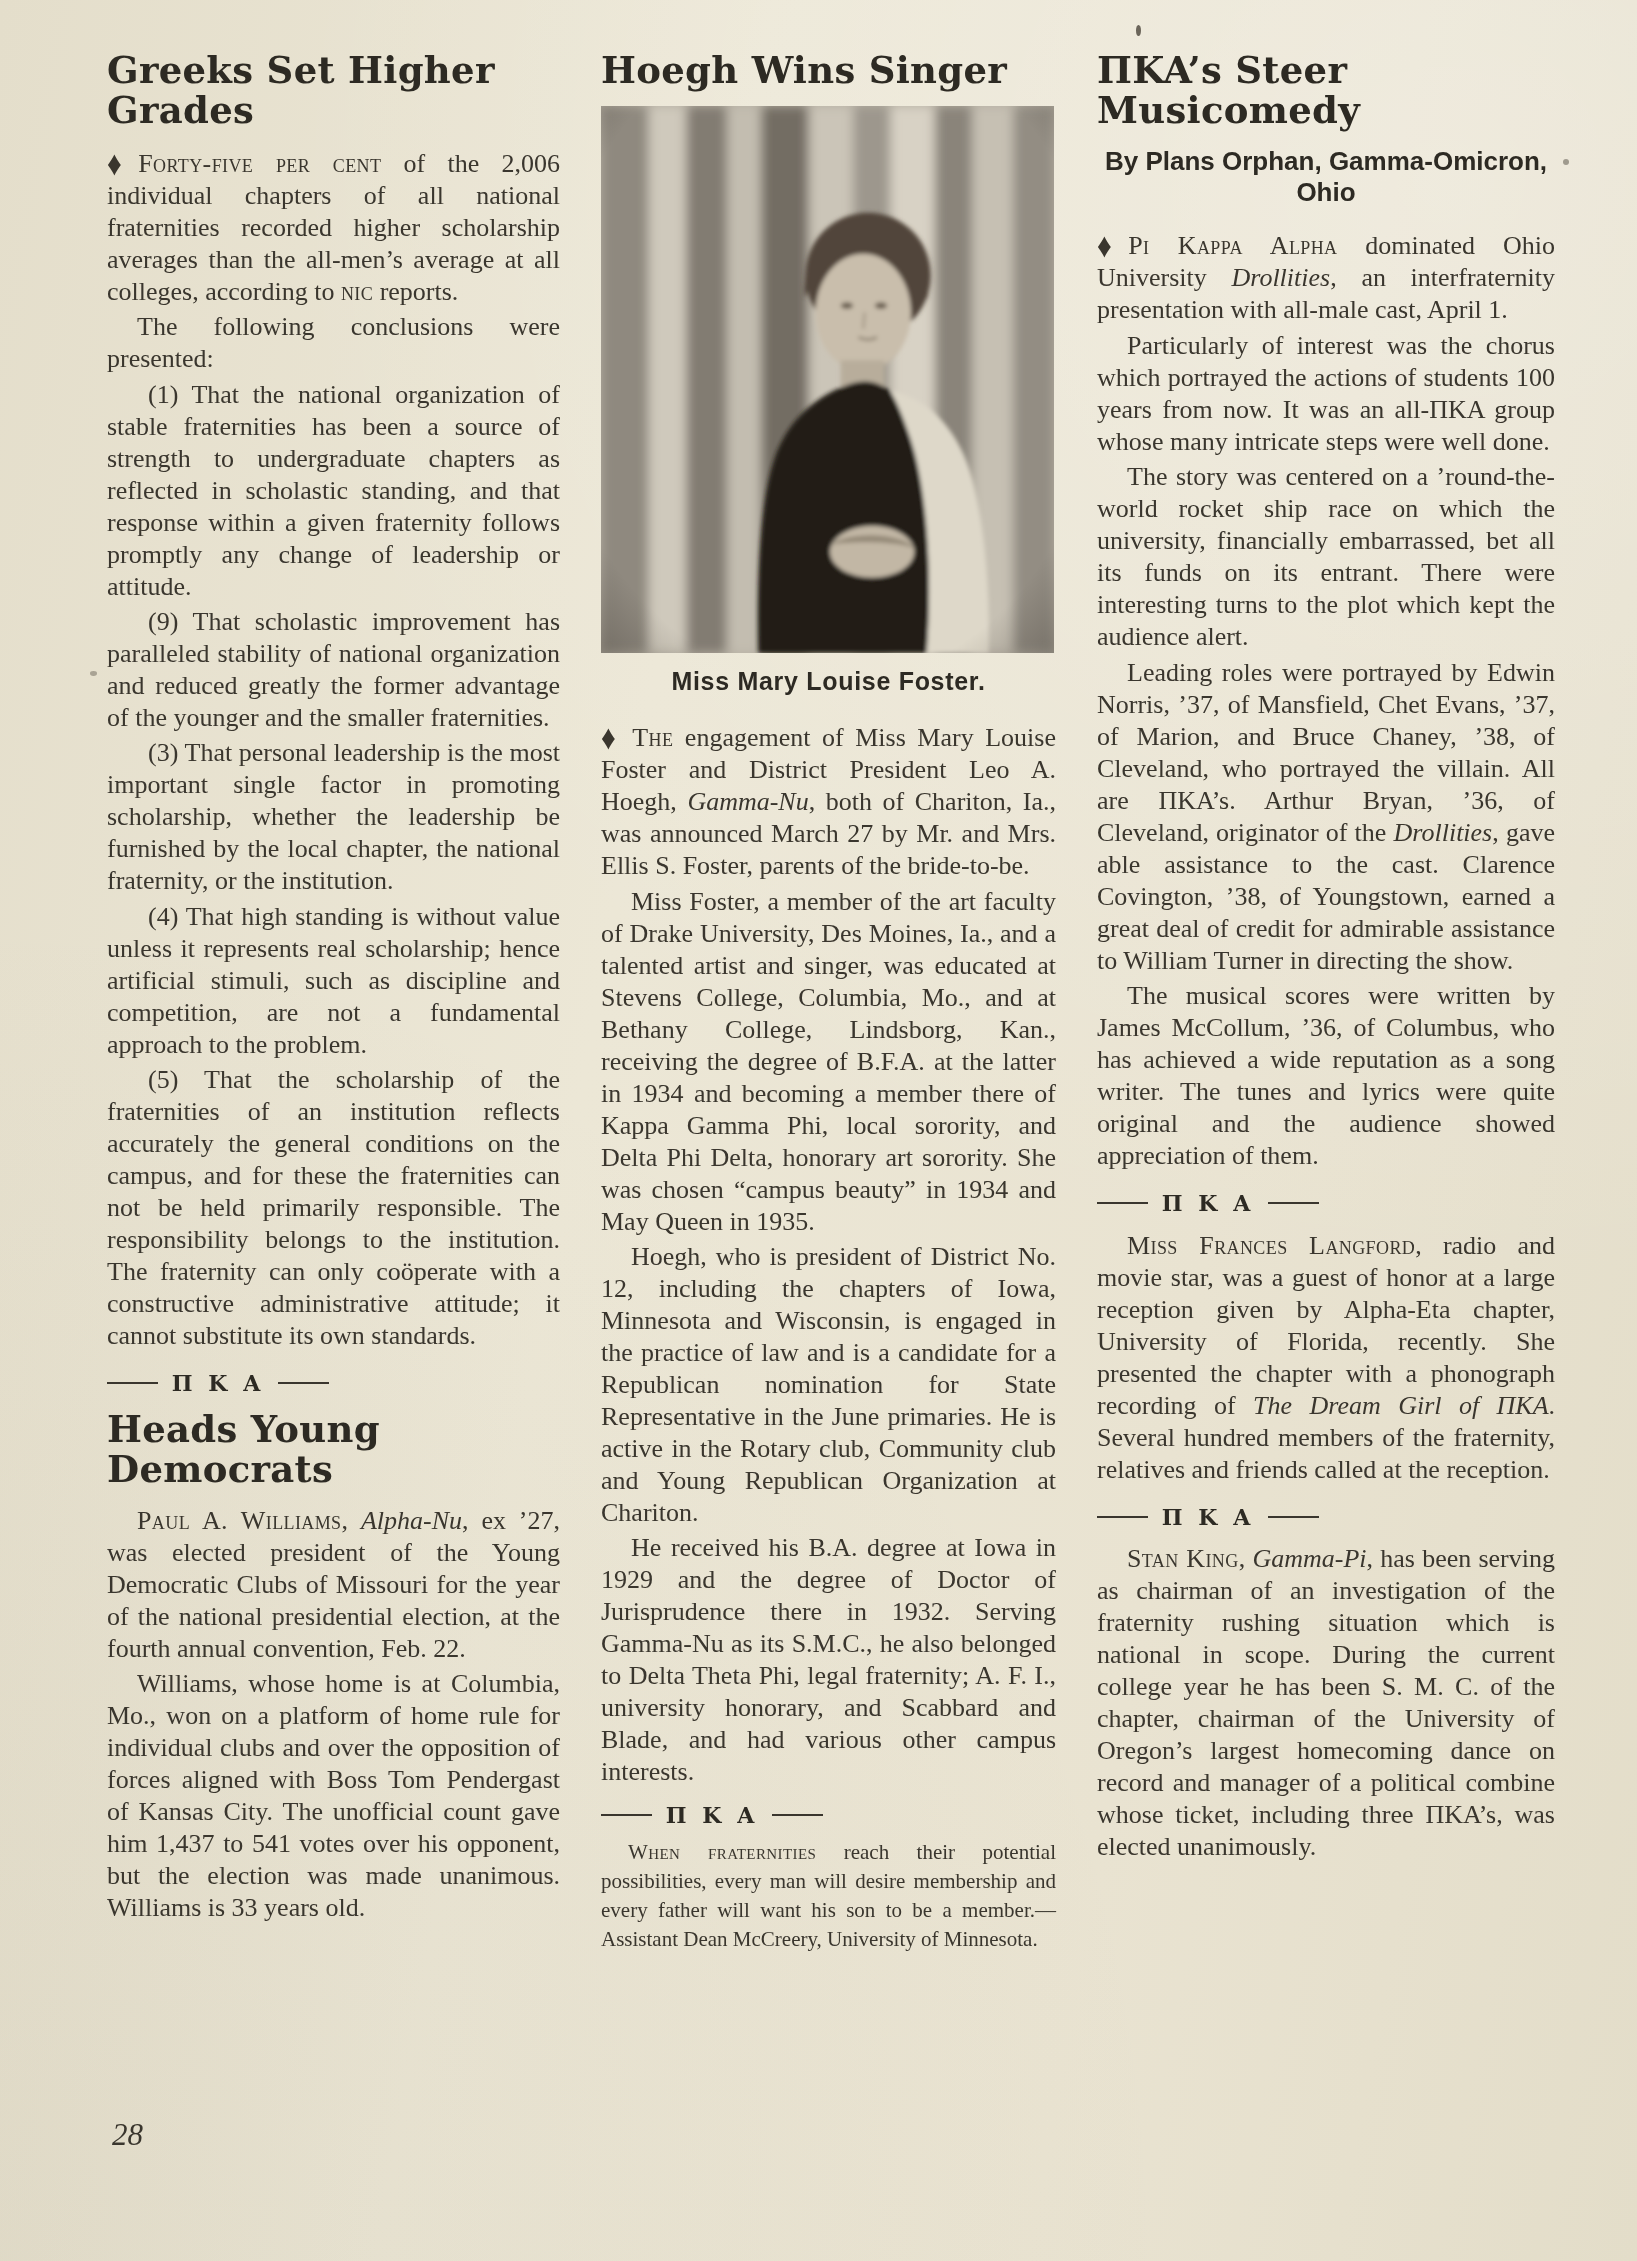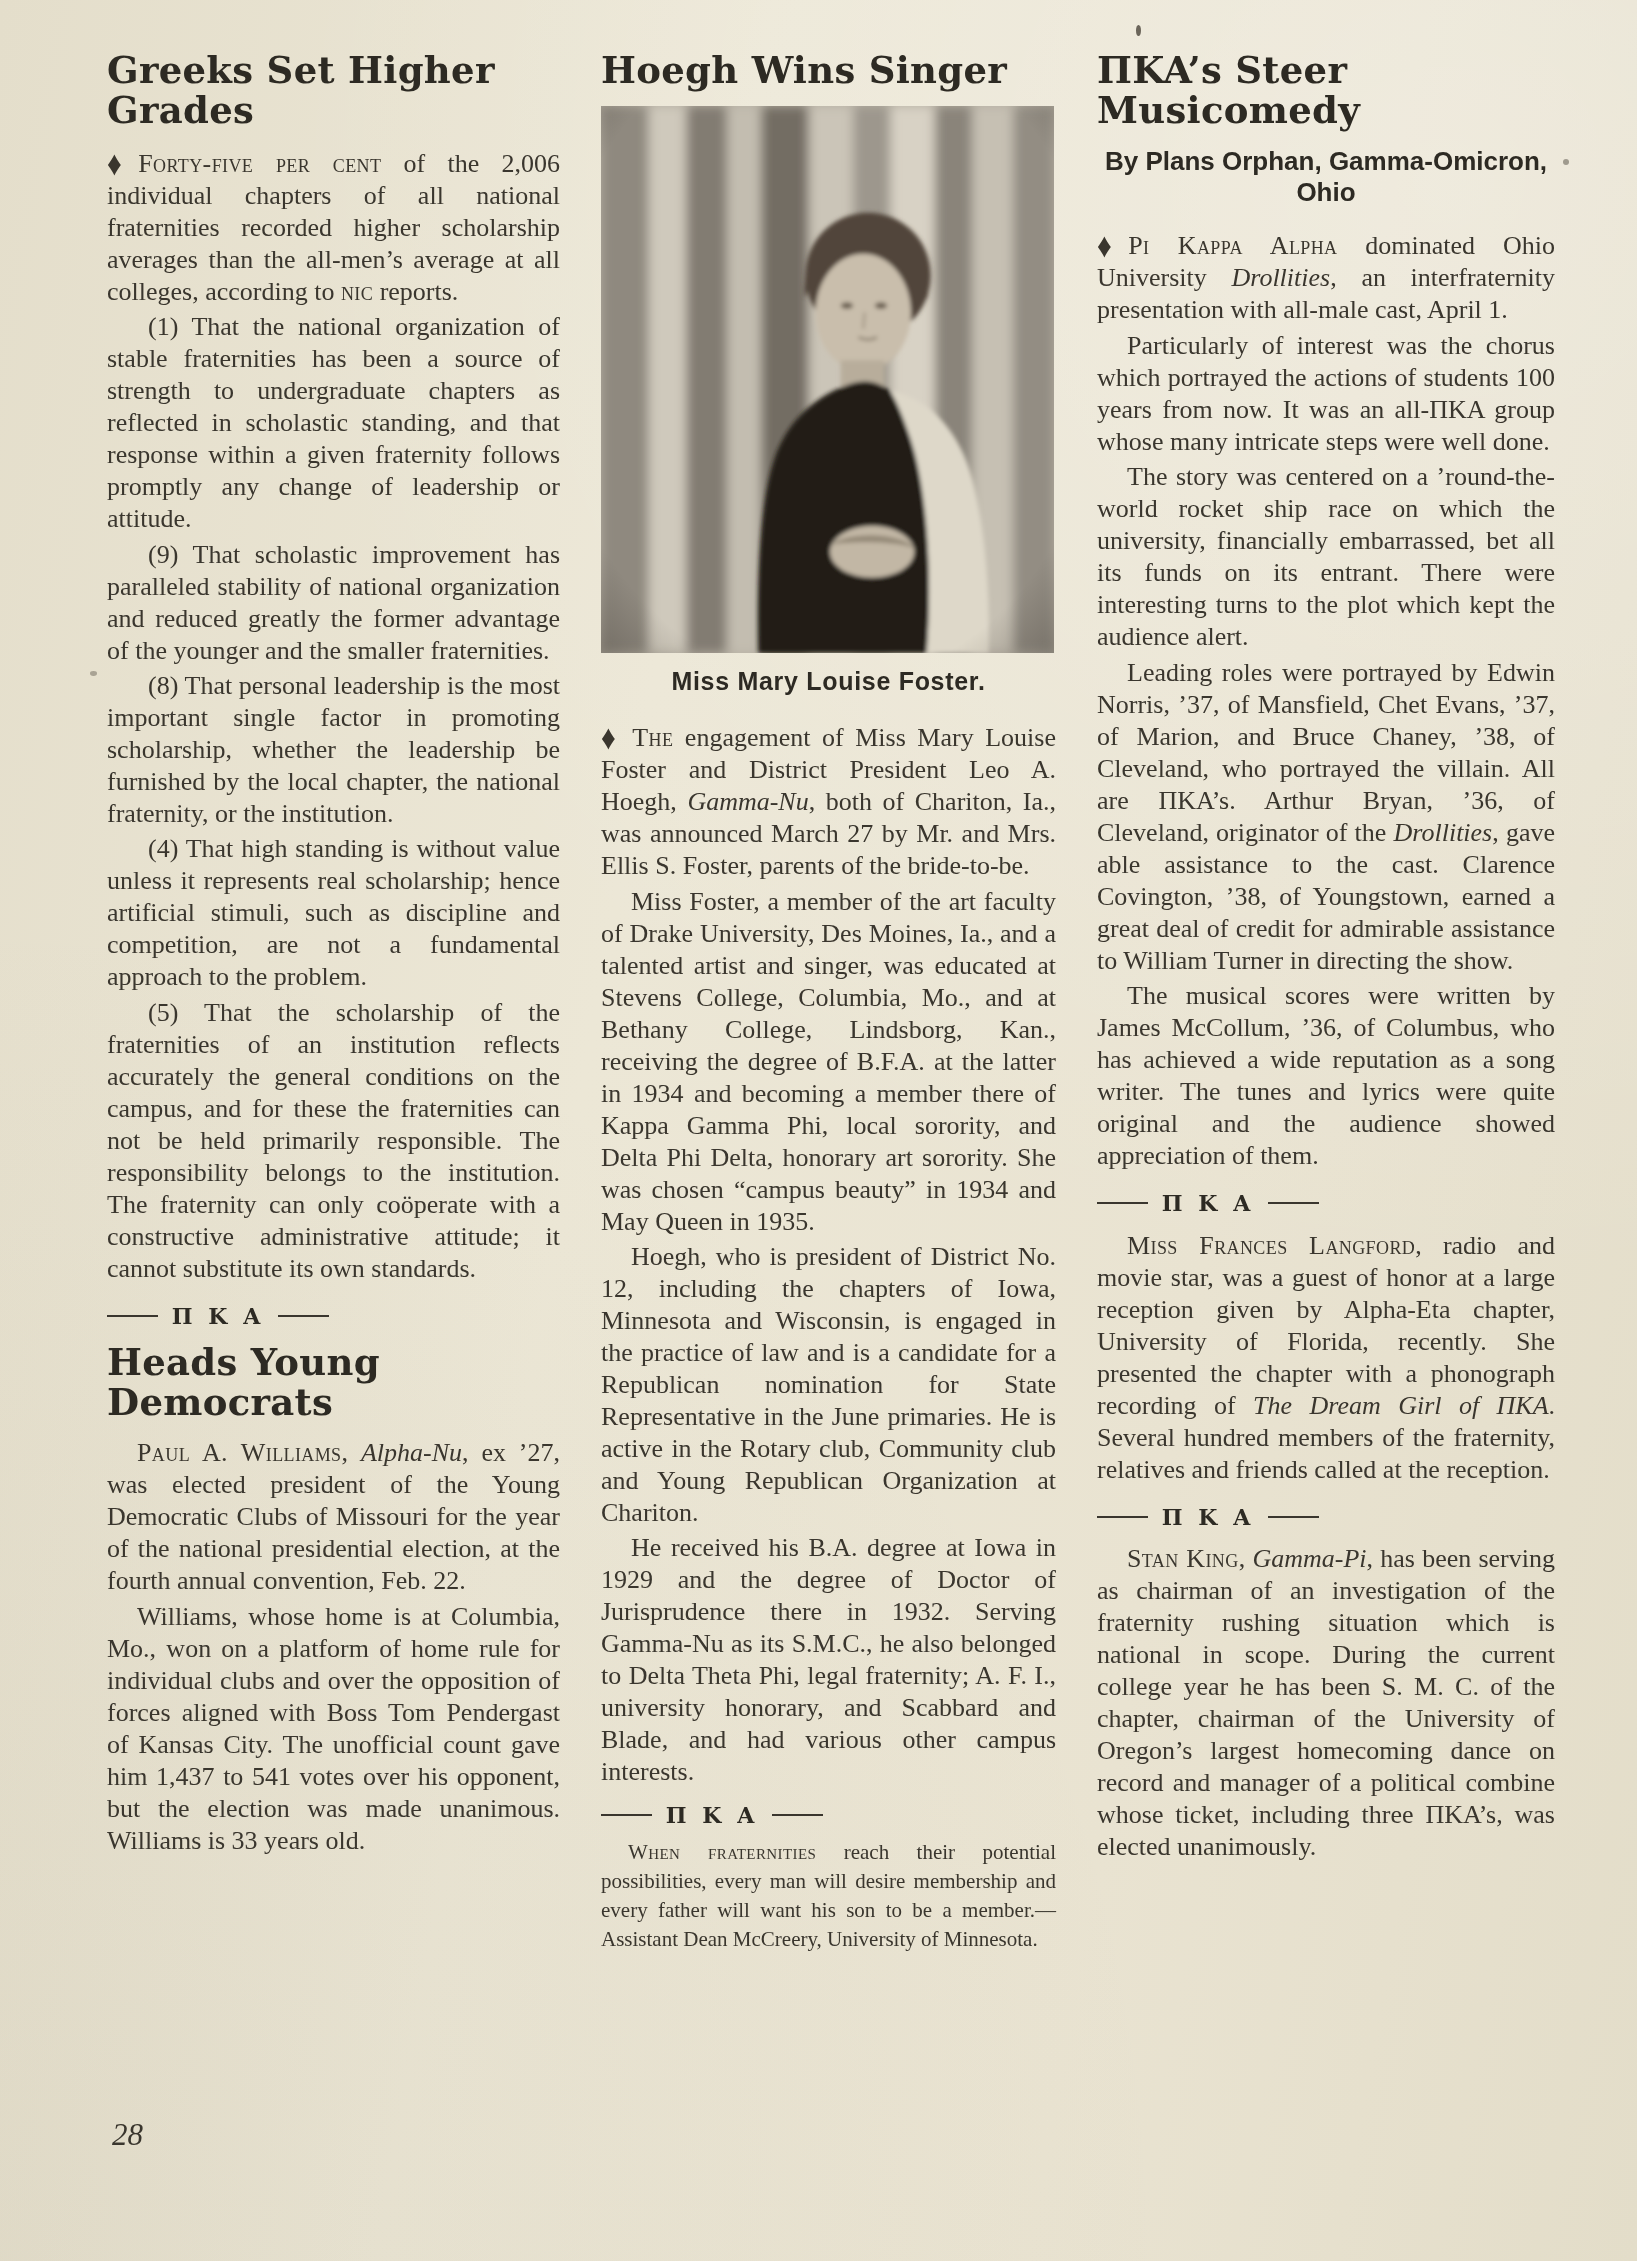--- a/index.html
+++ b/index.html
@@ -41,23 +41,24 @@
 <div class="page">
   <span class="speck" style="left:1136px;top:24.6px;width:4.8px;height:11px;"></span>
   <span class="speck" style="left:90px;top:671px;width:6.8px;height:4.8px;opacity:.5;"></span>
   <span class="speck" style="left:1563px;top:159px;width:6.2px;height:6.2px;opacity:.6;"></span>
 
   <div class="columns">
 
     <section class="col">
       <h2 class="headline">Greeks Set Higher Grades</h2>
       <p class="lead"><span class="diamond">♦</span><span><span class="sc">Forty-five per cent</span><span> of the 2,006 individual chapters of all national fraternities recorded higher scholarship averages than the all-men’s average at all colleges, according to </span><span class="sc">nic</span><span> reports.</span></span></p>
+      <p class="indent"><span>The following conclusions were presented:</span></p>
       <p class="num"><span>(1) That the national organization of stable fraternities has been a source of strength to undergraduate chapters as reflected in scholastic standing, and that response within a given fraternity follows promptly any change of leadership or attitude.</span></p>
       <p class="num"><span>(9) That scholastic improvement has paralleled stability of national organization and reduced greatly the former advantage of the younger and the smaller fraternities.</span></p>
-      <p class="num"><span>(8) That personal leadership is the most important single factor in promoting scholarship, whether the leadership be furnished by the local chapter, the national fraternity, or the institution.</span></p>
+      <p class="num"><span>(3) That personal leadership is the most important single factor in promoting scholarship, whether the leadership be furnished by the local chapter, the national fraternity, or the institution.</span></p>
       <p class="num"><span>(4) That high standing is without value unless it represents real scholarship; hence artificial stimuli, such as discipline and competition, are not a fundamental approach to the problem.</span></p>
       <p class="num"><span>(5) That the scholarship of the fraternities of an institution reflects accurately the general conditions on the campus, and for these the fraternities can not be held primarily responsible. The responsibility belongs to the institution. The fraternity can only coöperate with a constructive administrative attitude; it cannot substitute its own standards.</span></p>
 
       <div class="divider">
         <span class="line"></span>
         <span class="label">Π K A</span>
         <span class="line"></span>
       </div>
 
       <h2 class="headline">Heads Young Democrats</h2>

